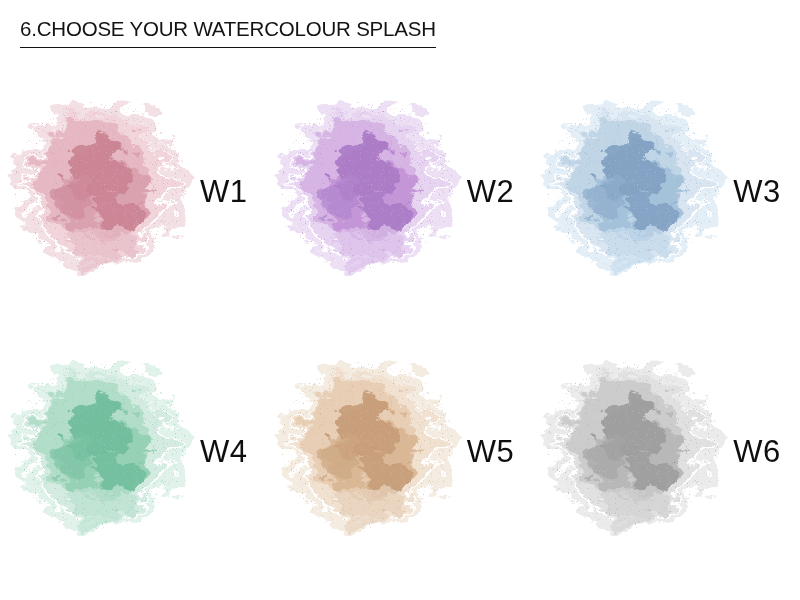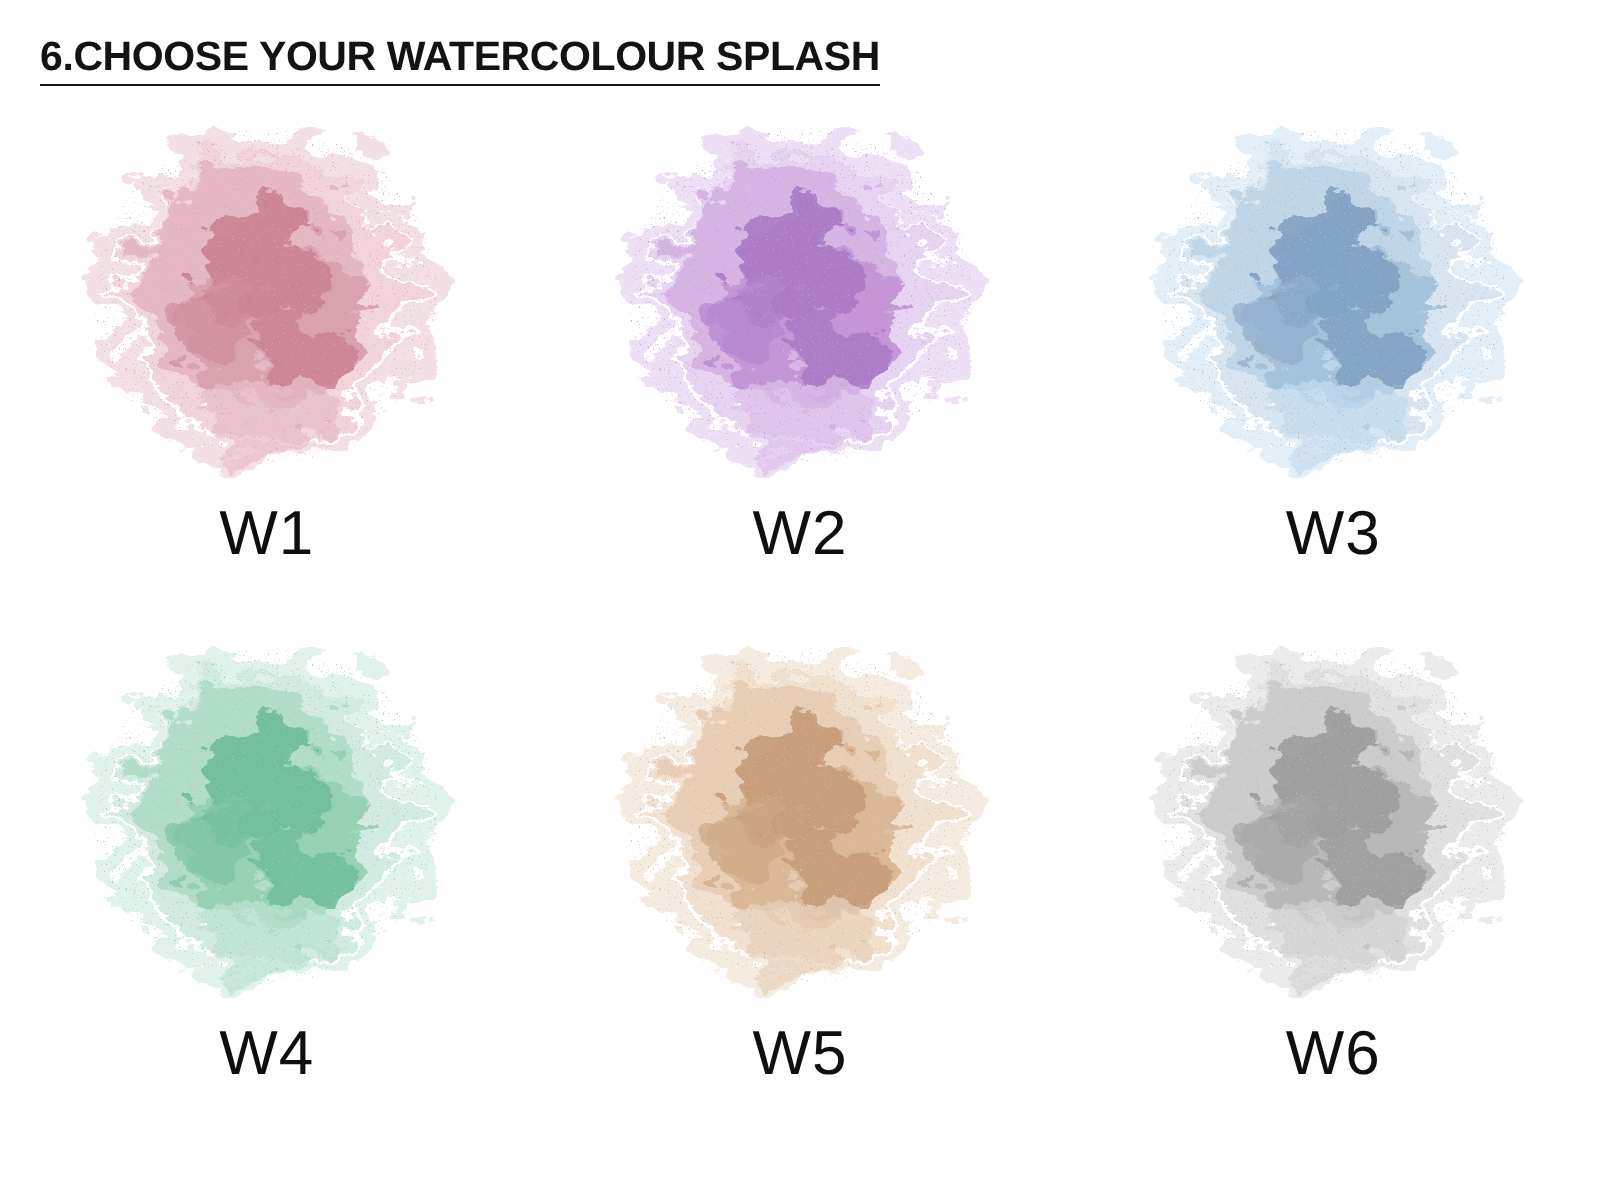--- a/index.html
+++ b/index.html
@@ -15,45 +15,45 @@
     color: #1a1a1a;
     position: relative;
   }
 
   
   .page-title {
     position: absolute;
     left: 20px;
     top: 18px;
     font-size: 20.5px;
-    font-weight: 700;
+    font-weight: 400;
     letter-spacing: -0.2px;
     white-space: nowrap;
     color: #131313;
     border-bottom: 1.6px solid #131313;
-    padding-bottom: 1px;
+    padding-bottom: 6px;
     line-height: 1.1;
   }
 
   
   .swatch-grid {
     position: absolute;
     left: 0;
     top: 58px;
     width: 800px;
     height: 520px;
     display: grid;
     grid-template-columns: repeat(3, 1fr);
     grid-template-rows: repeat(2, 1fr);
   }
 
   .swatch-cell {
     position: relative;
     display: flex;
-    flex-direction: column;
+    flex-direction: row;
     align-items: center;
     justify-content: flex-start;
   }
 
   .splash-wrap {
     position: relative;
     width: 200px;
     height: 185px;
     margin-top: 2px;
   }

